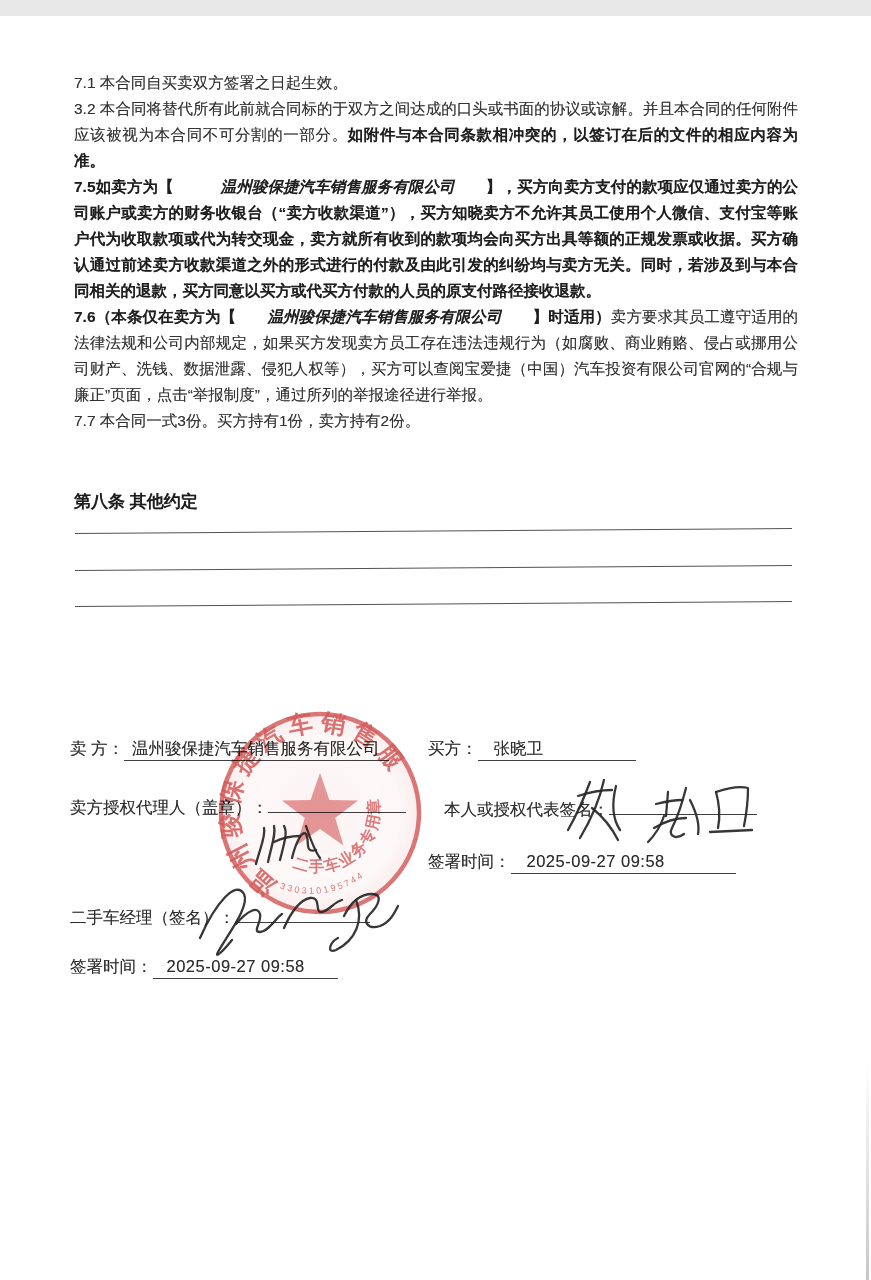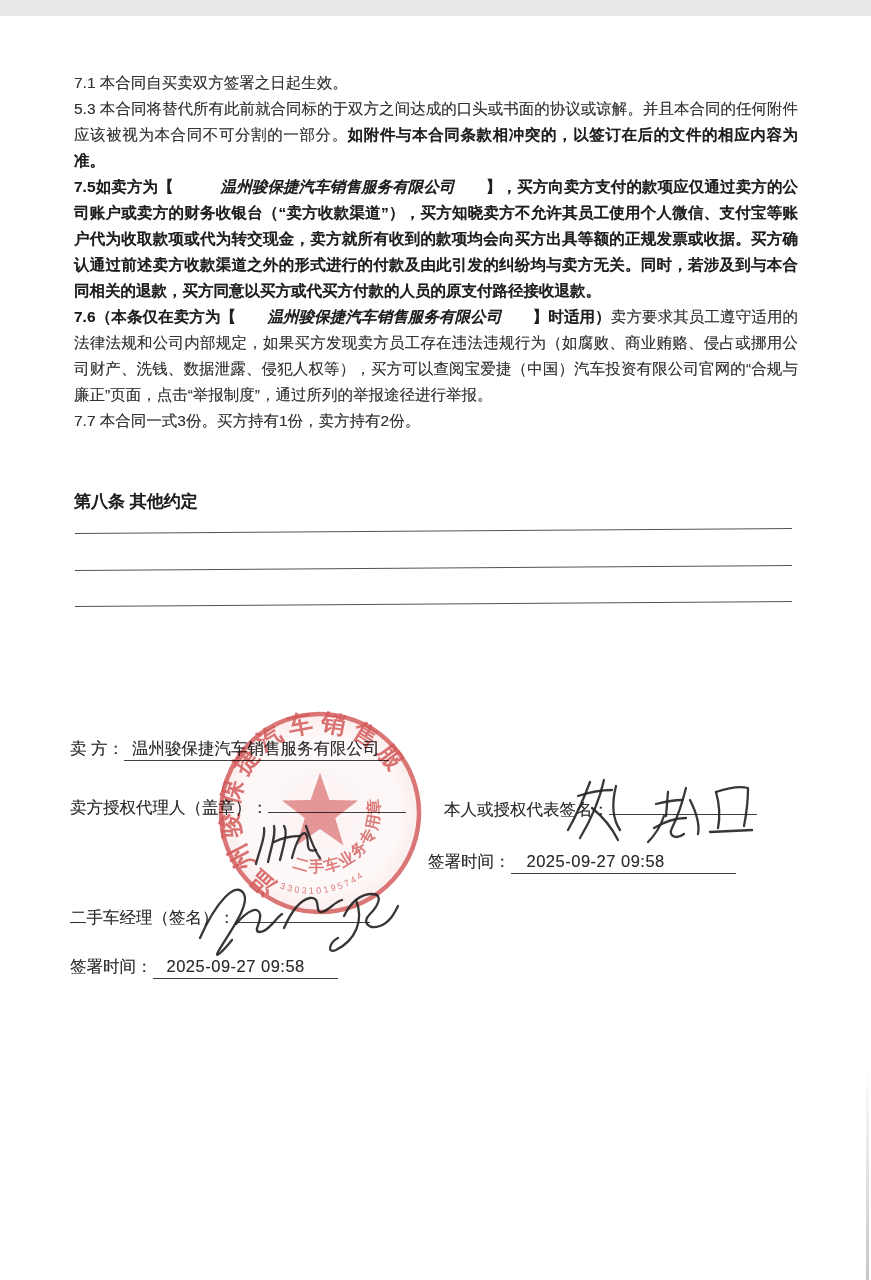--- a/index.html
+++ b/index.html
@@ -63,21 +63,21 @@
     background:linear-gradient(180deg,rgba(150,150,150,0),rgba(120,120,120,.45));
   }
 </style>
 </head>
 <body>
 
 <div class="page">
 
   <div class="clauses">
       <p class="clause"><span class="">7.1 本合同自买卖双方签署之日起生效。</span></p>
-      <p class="clause"><span class="">5.3 本合同将替代所有此前就合同标的于双方之间达成的口头或书面的协议或谅解。并且本合同的任何附件应该被视为本合同不可分割的一部分。</span><span class="b ">如附件与本合同条款相冲突的，以签订在后的文件的相应内容为准。</span></p>
+      <p class="clause"><span class="">3.2 本合同将替代所有此前就合同标的于双方之间达成的口头或书面的协议或谅解。并且本合同的任何附件应该被视为本合同不可分割的一部分。</span><span class="b ">如附件与本合同条款相冲突的，以签订在后的文件的相应内容为准。</span></p>
       <p class="clause"><span class="b ">7.5如卖方为【　　　</span><span class="b i">温州骏保捷汽车销售服务有限公司</span><span class="b ">　　】，买方向卖方支付的款项应仅通过卖方的公司账户或卖方的财务收银台（“卖方收款渠道”），买方知晓卖方不允许其员工使用个人微信、支付宝等账户代为收取款项或代为转交现金，卖方就所有收到的款项均会向买方出具等额的正规发票或收据。买方确认通过前述卖方收款渠道之外的形式进行的付款及由此引发的纠纷均与卖方无关。同时，若涉及到与本合同相关的退款，买方同意以买方或代买方付款的人员的原支付路径接收退款。</span></p>
       <p class="clause"><span class="b ">7.6（本条仅在卖方为【　　</span><span class="b i">温州骏保捷汽车销售服务有限公司</span><span class="b ">　　】时适用）</span><span class="">卖方要求其员工遵守适用的法律法规和公司内部规定，如果买方发现卖方员工存在违法违规行为（如腐败、商业贿赂、侵占或挪用公司财产、洗钱、数据泄露、侵犯人权等），买方可以查阅宝爱捷（中国）汽车投资有限公司官网的“合规与廉正”页面，点击“举报制度”，通过所列的举报途径进行举报。</span></p>
       <p class="clause"><span class="">7.7 本合同一式3份。买方持有1份，卖方持有2份。</span></p>
     </div>
 
   <h3 class="section-heading">第八条 其他约定</h3>
 
   <div class="ruled" style="top:517px"></div>
   <div class="ruled" style="top:554px"></div>
   <div class="ruled" style="top:590px"></div>
@@ -92,20 +92,24 @@
   </div>
   <div class="sigrow" style="left:70px;top:883px">
     <span class="lab">二手车经理（签名）：</span>
     <span class="val w135"></span>
   </div>
   <div class="sigrow" style="left:70px;top:938px">
     <span class="lab">签署时间：</span>
     <span class="val w185">2025-09-27 09:58</span>
   </div>
 
+  <div class="sigrow" style="left:428px;top:720px">
+    <span class="lab">买方：</span>
+    <span class="val w158">张晓卫</span>
+  </div>
   <div class="sigrow" style="left:444px;top:775px">
     <span class="lab">本人或授权代表签名：</span>
     <span class="val w148"></span>
   </div>
   <div class="sigrow" style="left:428px;top:833px">
     <span class="lab">签署时间：</span>
     <span class="val w225">2025-09-27 09:58</span>
   </div>
 
   <svg class="seal" viewBox="0 0 212 212">

